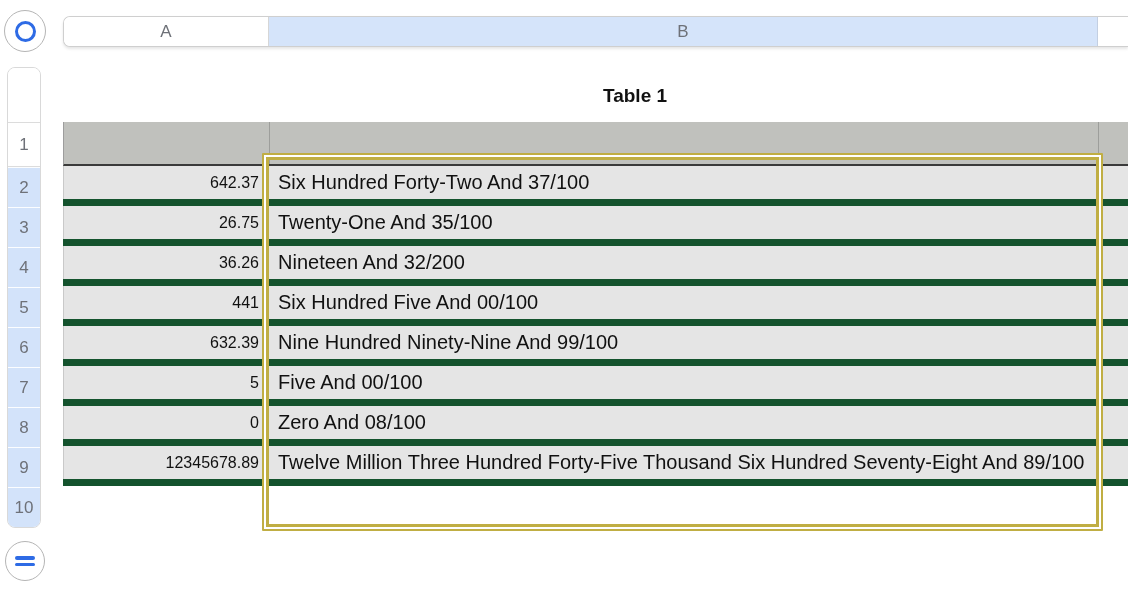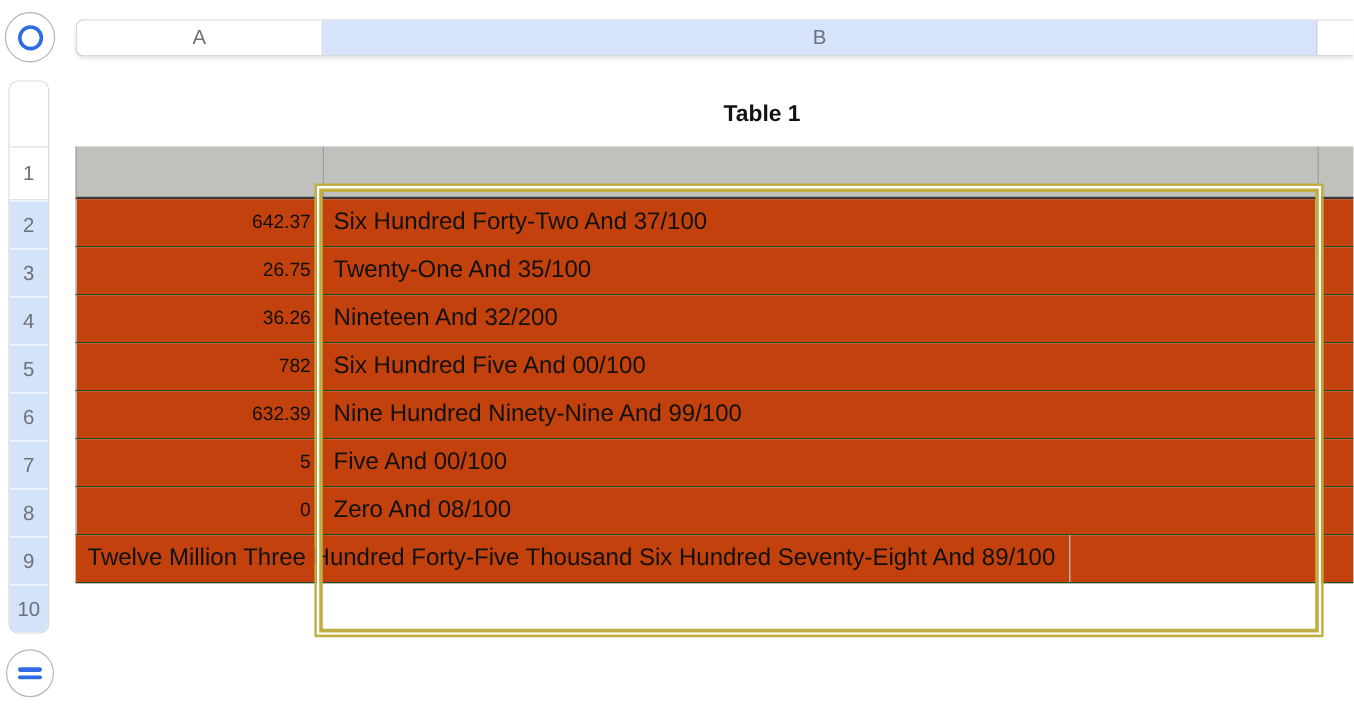--- a/index.html
+++ b/index.html
@@ -67,21 +67,21 @@
   .header-row {
     position:absolute; left:63px; top:122px; right:0; height:44px;
     background:#c0c1bd; border-bottom:2px solid #3a3a3a;
     border-left:1px solid #9d9d9d;
   }
   .header-row .vline { position:absolute; top:0; bottom:0; width:1px; background:rgba(0,0,0,0.18); }
   .header-row .vline.v1 { left:205px; }
   .header-row .vline.v2 { left:1034px; }
 
   .body-rows { position:absolute; left:63px; top:166px; right:0; }
-  .trow { display:flex; height:40px; border-bottom:1px solid #14532d; background:#c2410c; }
+  .trow { display:flex; height:40px; border-bottom:7px solid #14532d; background:#e5e5e5; }
   .cell-a {
     width:205px; border-left:1px solid #c9c9c9; border-right:1px solid #c9c9c9;
     display:flex; align-items:center; justify-content:flex-end;
     padding-right:8px; font-size:16px; color:#111; white-space:nowrap;
   }
   .cell-b {
     width:829px; border-right:1px solid #c9c9c9;
     display:flex; align-items:center; justify-content:flex-start;
     padding-left:10px; font-size:20px; color:#111; white-space:nowrap; overflow:hidden;
   }
@@ -152,40 +152,41 @@
       <div class="cell-a">26.75</div>
       <div class="cell-b">Twenty-One And 35/100</div>
       <div class="cell-c"></div>
     </div>
     <div class="trow">
       <div class="cell-a">36.26</div>
       <div class="cell-b">Nineteen And 32/200</div>
       <div class="cell-c"></div>
     </div>
     <div class="trow">
-      <div class="cell-a">782</div>
+      <div class="cell-a">441</div>
       <div class="cell-b">Six Hundred Five And 00/100</div>
       <div class="cell-c"></div>
     </div>
     <div class="trow">
       <div class="cell-a">632.39</div>
       <div class="cell-b">Nine Hundred Ninety-Nine And 99/100</div>
       <div class="cell-c"></div>
     </div>
     <div class="trow">
       <div class="cell-a">5</div>
       <div class="cell-b">Five And 00/100</div>
       <div class="cell-c"></div>
     </div>
     <div class="trow">
       <div class="cell-a">0</div>
       <div class="cell-b">Zero And 08/100</div>
       <div class="cell-c"></div>
     </div>
     <div class="trow">
+      <div class="cell-a">12345678.89</div>
       <div class="cell-b">Twelve Million Three Hundred Forty-Five Thousand Six Hundred Seventy-Eight And 89/100</div>
       <div class="cell-c"></div>
     </div>
   </div>
 
 <div class="selection-outline"></div>
 
 <div class="add-handle">
   <div class="bar"></div>
   <div class="bar"></div>

